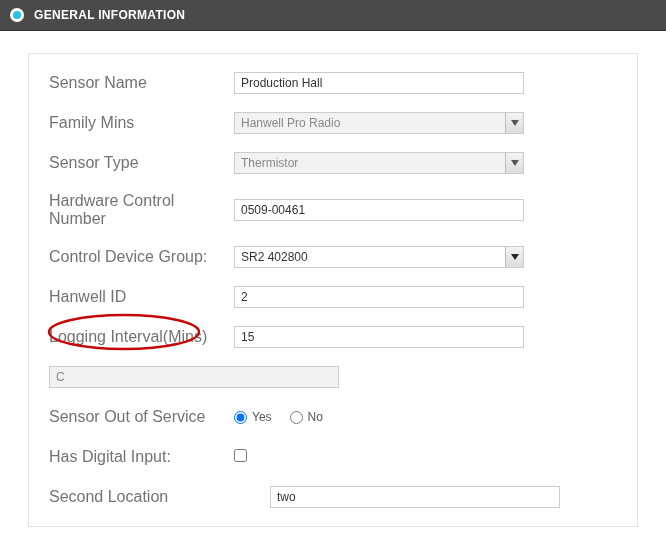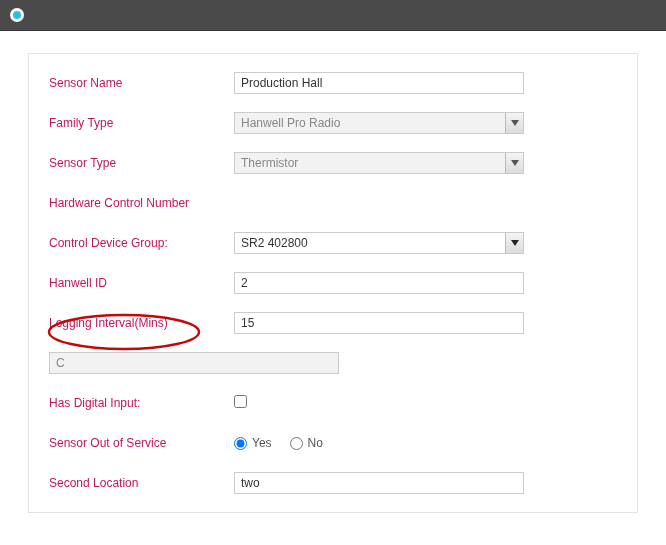--- a/index.html
+++ b/index.html
@@ -44,22 +44,22 @@
     position: relative;
   }
   .row {
     display: flex;
     align-items: center;
     margin-bottom: 18px;
     min-height: 22px;
   }
   .label {
     width: 185px;
-    color: #be185d;
-    font-size: 12px;
+    color: #737373;
+    font-size: 16px;
     padding-right: 8px;
   }
   .control {
     flex: 0 0 290px;
   }
   input[type="text"], .select {
     width: 290px;
     height: 22px;
     border: 1px solid #ccc;
     font-size: 12px;
@@ -101,33 +101,34 @@
     width: 158px; height: 40px;
     pointer-events: none;
   }
   .annot svg { width: 100%; height: 100%; overflow: visible; }
 </style>
 </head>
 <body>
 
 <div class="header">
   <span class="dot"></span>
+  <span>GENERAL INFORMATION</span>
 </div>
 
 <div class="panel">
 
   <div class="row">
     <div class="label">Sensor Name</div>
     <div class="control">
       <input type="text" value="Production Hall" style="">
     </div>
   </div>
 
   <div class="row">
-    <div class="label">Family Type</div>
+    <div class="label">Family Mins</div>
     <div class="control select-wrap">
       <div class="select disabled">
         <span>Hanwell Pro Radio</span>
       </div>
       <div class="select-btn">
         <svg viewBox="0 0 8 6">
             <polygon points="0,0 8,0 4,6" fill="#555"></polygon>
           </svg>
       </div>
     </div>
@@ -142,20 +143,23 @@
       <div class="select-btn">
         <svg viewBox="0 0 8 6">
             <polygon points="0,0 8,0 4,6" fill="#555"></polygon>
           </svg>
       </div>
     </div>
   </div>
 
   <div class="row">
     <div class="label">Hardware Control Number</div>
+    <div class="control">
+      <input type="text" value="0509-00461" style="">
+    </div>
   </div>
 
   <div class="row">
     <div class="label">Control Device Group:</div>
     <div class="control select-wrap">
       <div class="select">
         <span>SR2 402800</span>
       </div>
       <div class="select-btn">
         <svg viewBox="0 0 8 6">
@@ -175,46 +179,46 @@
   <div class="row">
     <div class="label">Logging Interval(Mins)</div>
     <div class="control">
       <input type="text" value="15" style="">
     </div>
   </div>
 
   <div class="row">
     <div class="control">
       <input type="text" disabled="" value="C" style="">
-    </div>
-  </div>
-
-  <div class="row">
-    <div class="label">Has Digital Input:</div>
-    <div class="control">
-      <input type="checkbox" class="chk" style="">
     </div>
   </div>
 
   <div class="row">
     <div class="label">Sensor Out of Service</div>
     <div class="control radios">
       <label>
         <input type="radio" name="oos" checked="" style="">
         <span>Yes</span>
       </label>
       <label>
         <input type="radio" name="oos" style="">
         <span>No</span>
       </label>
     </div>
   </div>
 
-
-  <div class="row" style="margin-bottom:4px;">
+  <div class="row">
+    <div class="label">Has Digital Input:</div>
+    <div class="control">
+      <input type="checkbox" class="chk" style="">
+    </div>
+  </div>
+
+
+  <div class="row" style="margin-bottom:4px;gap:36px;">
     <div class="label">Second Location</div>
     <div class="control">
       <input type="text" value="two" style="">
     </div>
   </div>
 
   <div class="annot">
     <svg viewBox="0 0 158 40">
       <ellipse cx="79" cy="20" rx="75" ry="17" fill="none" stroke="#c40808" stroke-width="2.4"></ellipse>
     </svg>

